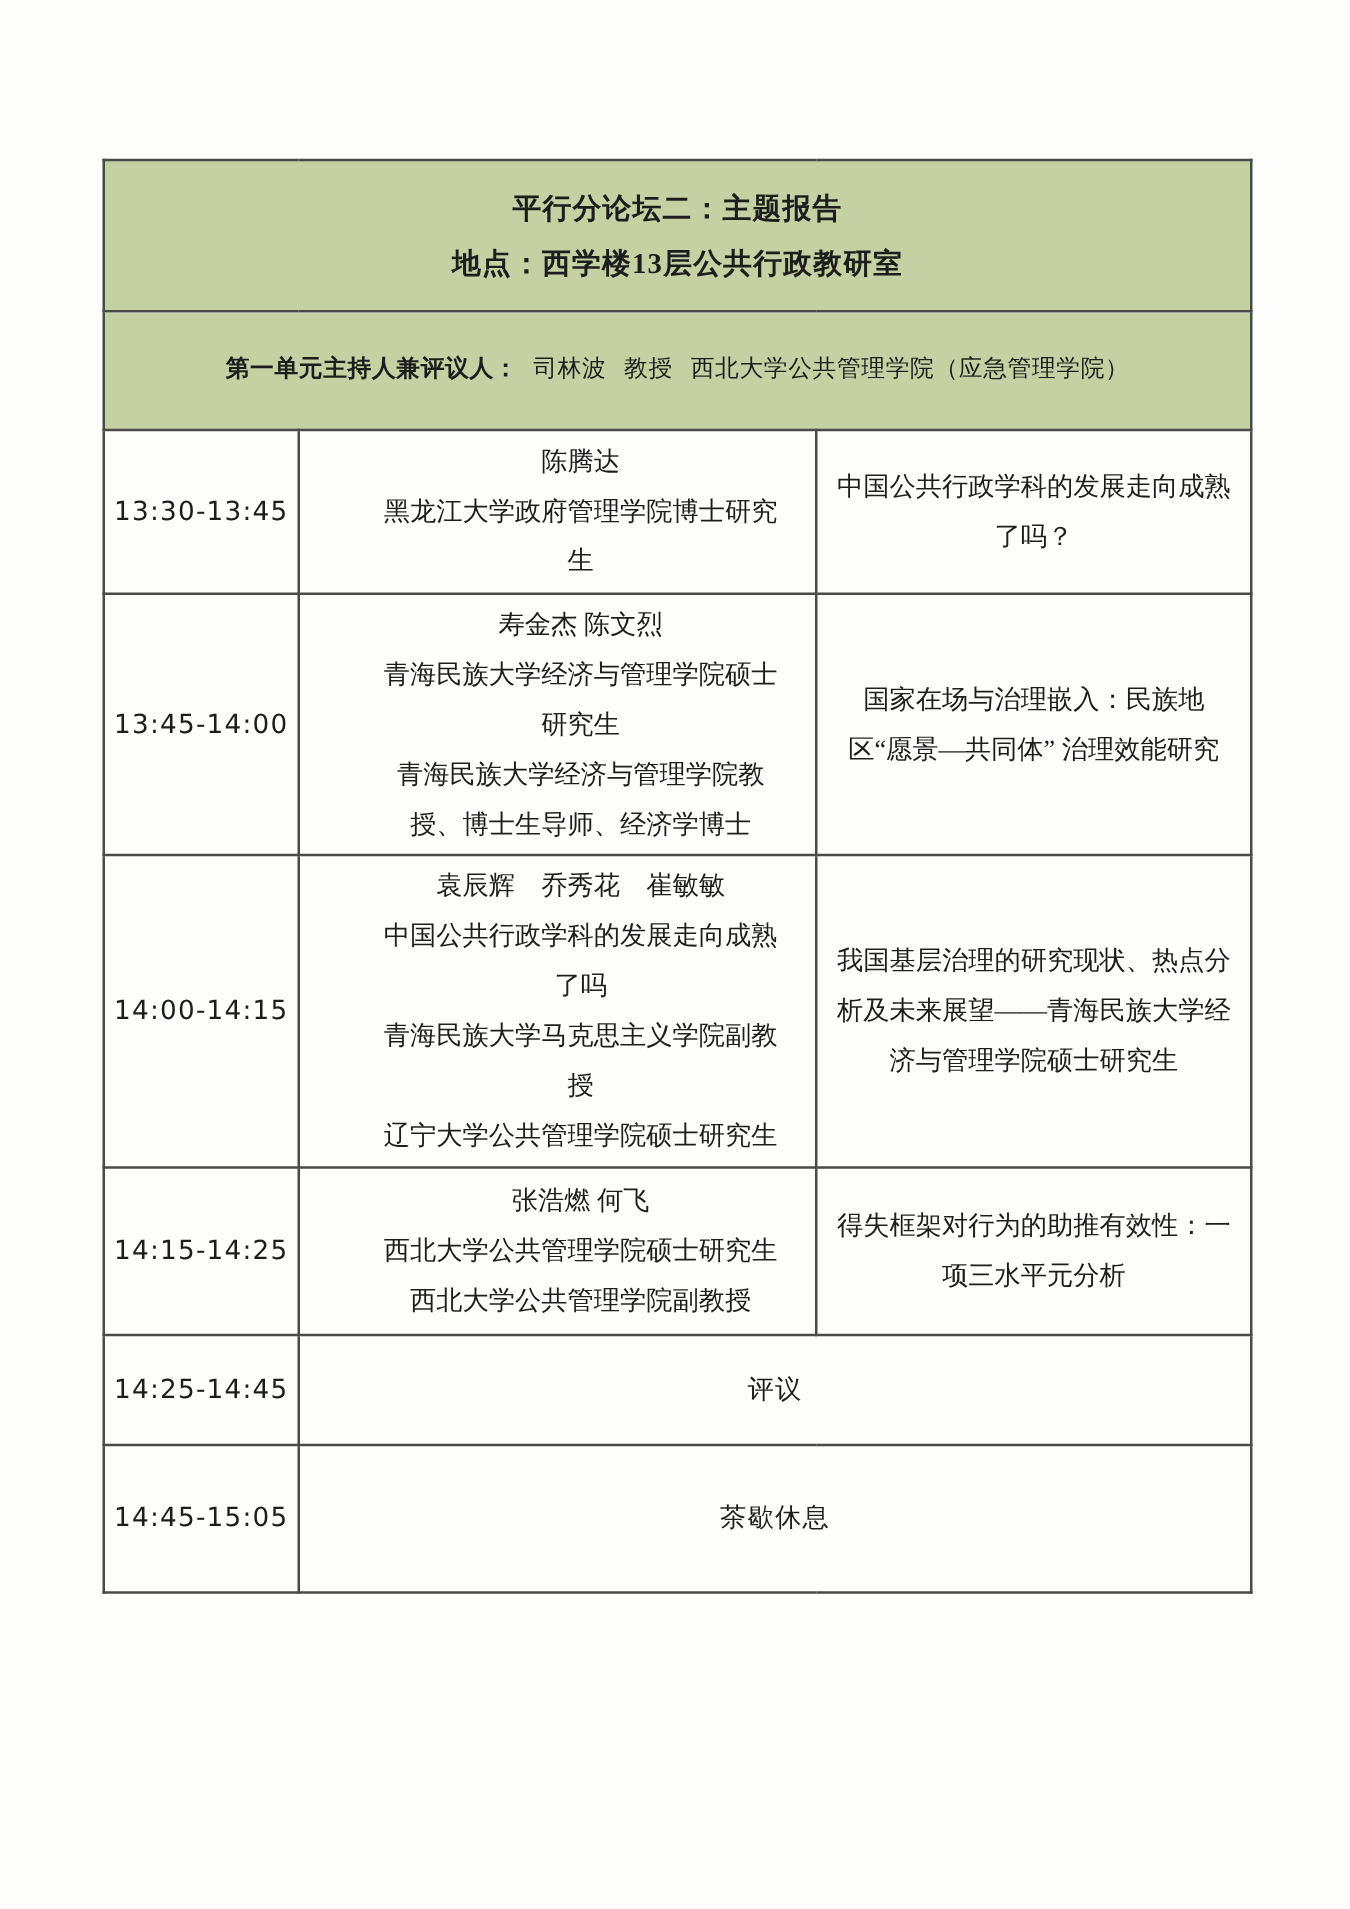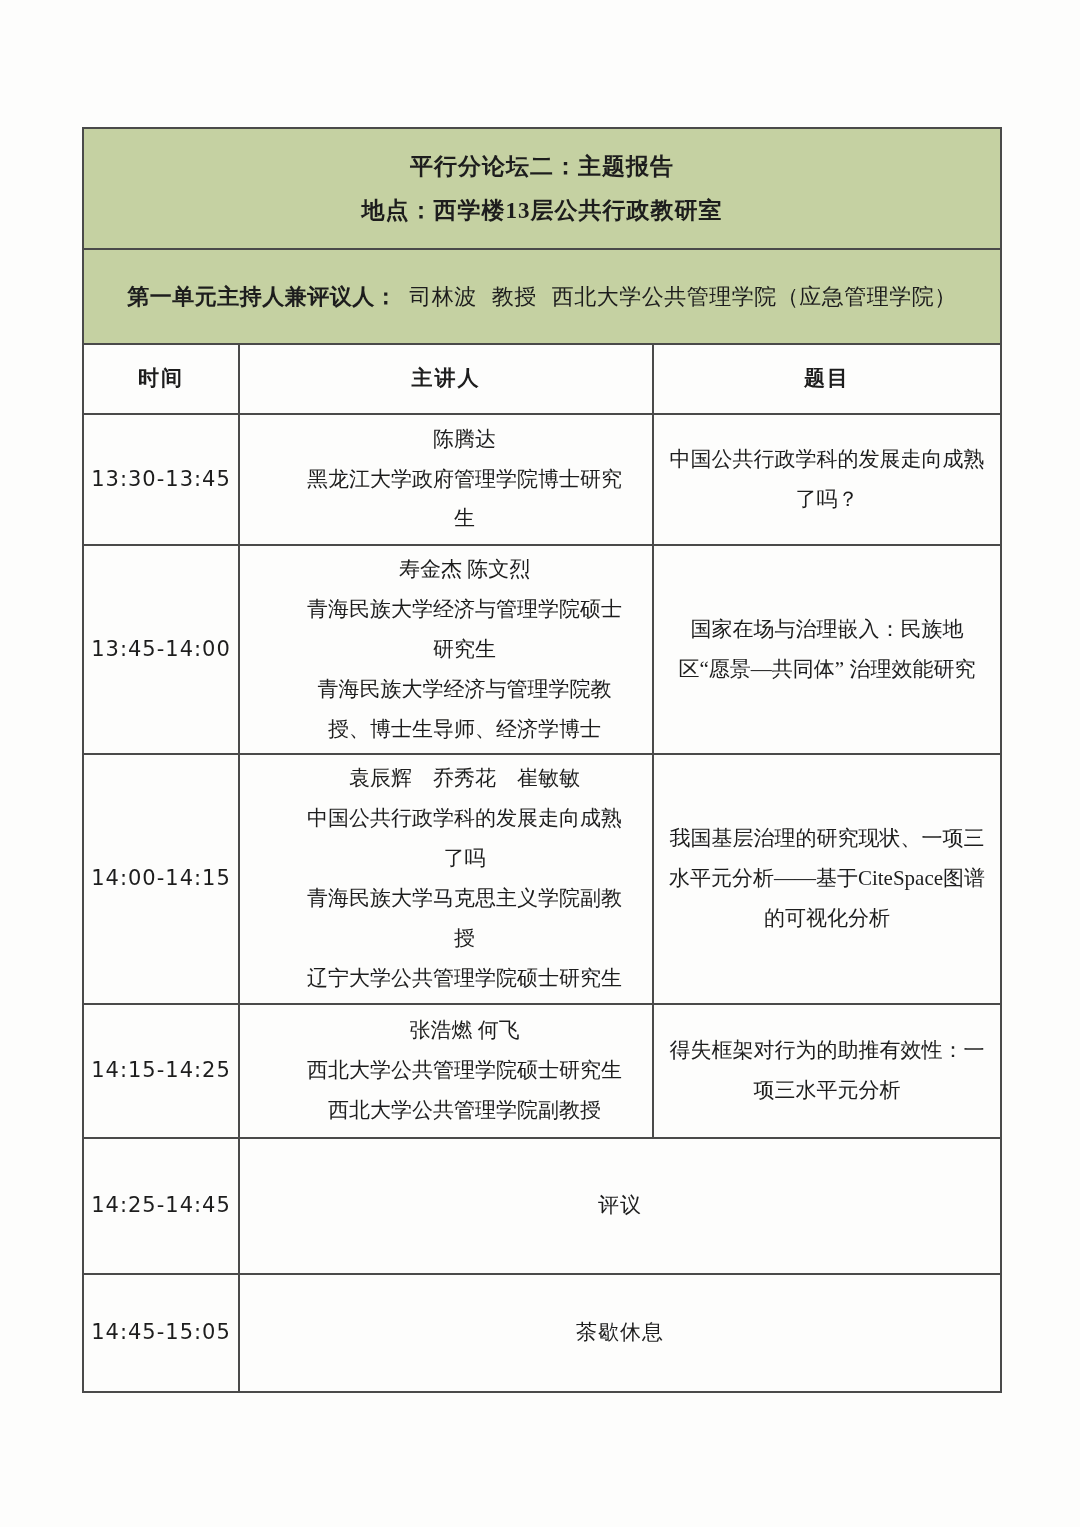--- a/index.html
+++ b/index.html
@@ -35,36 +35,36 @@
   col.c-speaker{ width: 414px; }
   col.c-topic  { width: 348px; }
 
   tr.r-forum td    { height: 121px; background: #c5d1a2; }
   tr.r-moderator td{ height: 95px;  background: #c5d1a2; }
   tr.r-head th     { height: 70px; }
   tr.r1 td { height: 131px; }
   tr.r2 td { height: 207px; }
   tr.r3 td { height: 190px; }
   tr.r4 td { height: 134px; }
-  tr.r5 td { height: 136px; }
+  tr.r5 td { height: 88px; }
   tr.r6 td { height: 118px; border-radius: 32px; }
 
   .forum-cell {
     display: flex;
     flex-direction: column;
     justify-content: center;
     height: 100%;
   }
   .forum-title, .forum-location {
     font-weight: bold;
     font-size: 23px;
     letter-spacing: 1px;
   }
   .moderator-line {
-    font-size: 22px;
+    font-size: 19px;
     letter-spacing: 0.5px;
   }
   .moderator-label { font-weight: bold; }
   .moderator-value { word-spacing: 9px; margin-left: 12px; }
 
   th.col-header { font-size: 21px; font-weight: bold; letter-spacing: 2px; }
 
   td.time-cell {
     font-family: "DejaVu Sans", "Liberation Sans", sans-serif;
     font-size: 20px;
@@ -97,25 +97,20 @@
     </tr>
 
     <tr class="r-moderator">
       <td colspan="3">
         <div class="moderator-line">
           <span class="moderator-label">第一单元主持人兼评议人：</span><span class="moderator-value">司林波 教授 西北大学公共管理学院（应急管理学院）</span>
         </div>
       </td>
     </tr>
 
-    <tr class="r-head">
-      <th class="col-header">时间</th>
-      <th class="col-header">主讲人</th>
-      <th class="col-header">题目</th>
-    </tr>
 
     <tr class="r1">
       <td class="time-cell">13:30-13:45</td>
       <td class="speaker-cell">
         <div class="line">陈腾达</div>
         <div class="line">黑龙江大学政府管理学院博士研究生</div>
       </td>
       <td class="topic-cell">中国公共行政学科的发展走向成熟了吗？</td>
     </tr>
 
@@ -130,21 +125,21 @@
     </tr>
 
     <tr class="r3">
       <td class="time-cell">14:00-14:15</td>
       <td class="speaker-cell">
         <div class="line">袁辰辉　乔秀花　崔敏敏</div>
         <div class="line">中国公共行政学科的发展走向成熟了吗</div>
         <div class="line">青海民族大学马克思主义学院副教授</div>
         <div class="line">辽宁大学公共管理学院硕士研究生</div>
       </td>
-      <td class="topic-cell">我国基层治理的研究现状、一项三水平元分析——基于CiteSpace图谱的可视化分析</td>
+      <td class="topic-cell">我国基层治理的研究现状、热点分析及未来展望——青海民族大学经济与管理学院硕士研究生</td>
     </tr>
 
     <tr class="r4">
       <td class="time-cell">14:15-14:25</td>
       <td class="speaker-cell">
         <div class="line">张浩燃 何飞</div>
         <div class="line">西北大学公共管理学院硕士研究生</div>
         <div class="line">西北大学公共管理学院副教授</div>
       </td>
       <td class="topic-cell">得失框架对行为的助推有效性：一项三水平元分析</td>

